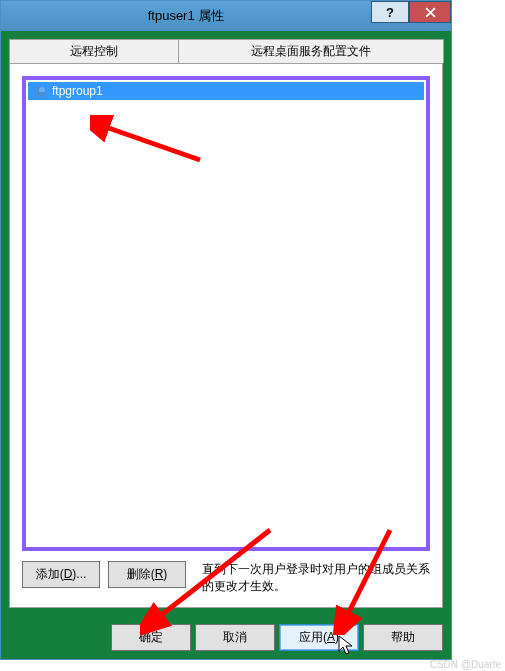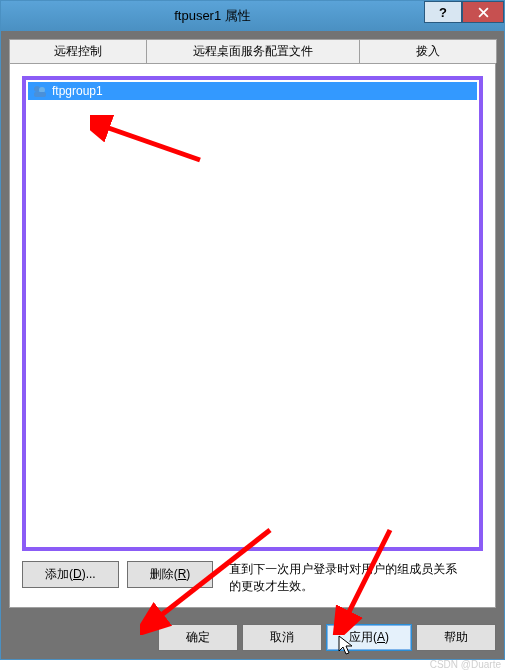--- a/index.html
+++ b/index.html
@@ -8,23 +8,23 @@
     font-family: "Microsoft YaHei", "Segoe UI", Tahoma, sans-serif;
     font-size: 12px;
     background: #fff;
     width: 505px;
     height: 671px;
     overflow: hidden;
     position: relative;
   }
   .window {
     border: 1px solid #4a90c2;
-    width: 505px;
+    width: 452px;
     height: 660px;
-    background: #737373;
+    background: #15803d;
     display: flex;
     flex-direction: column;
   }
   .titlebar {
     height: 30px;
     background: linear-gradient(#5aa3d8, #4a90c2);
     color: #000;
     display: flex;
     align-items: center;
     position: relative;
@@ -121,21 +121,21 @@
   .grp-icon { width: 16px; height: 16px; flex-shrink: 0; }
   .grp-icon svg { width: 16px; height: 16px; display: block; }
   .btn-row {
     display: flex;
     gap: 8px;
     margin-top: 10px;
     align-items: flex-start;
   }
   .btn {
     min-width: 78px;
-    padding: 4px 22px;
+    padding: 4px 12px;
     border: 1px solid #707070;
     background: #e1e1e1;
     text-align: center;
     font-size: 12px;
     cursor: default;
   }
   .btn .ul { text-decoration: underline; }
   .note {
     font-size: 12px;
     line-height: 1.4;
@@ -193,21 +193,20 @@
       </div>
     </div>
   </div>
 
   <div class="inner">
     <div class="tabs-container">
       <div class="tab-rows">
         <div class="tab-row">
           <div class="tab">远程控制</div>
           <div class="tab" style="flex:1.6">远程桌面服务配置文件</div>
-          <div class="tab">拨入</div>
         </div>
       </div>
 
       <div class="tab-pane">
         <div class="listbox">
           <div class="list-item selected">
             <span class="grp-icon">
               <svg viewBox="0 0 16 16">
                 <circle cx="5" cy="6" r="3" fill="#4a90d9"></circle>
                 <circle cx="10" cy="7" r="3" fill="#6ab0e9"></circle>

